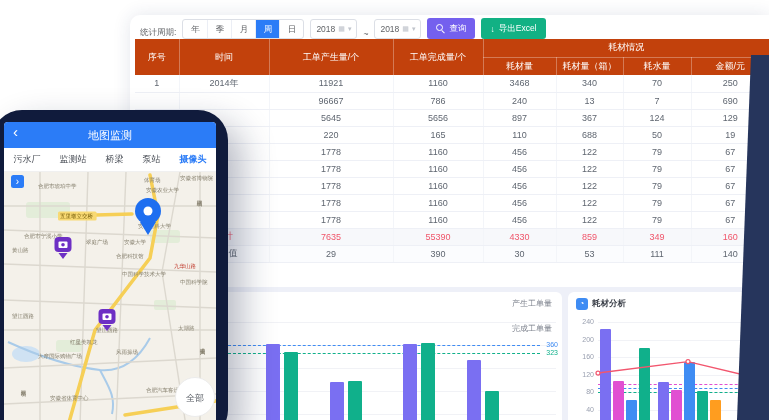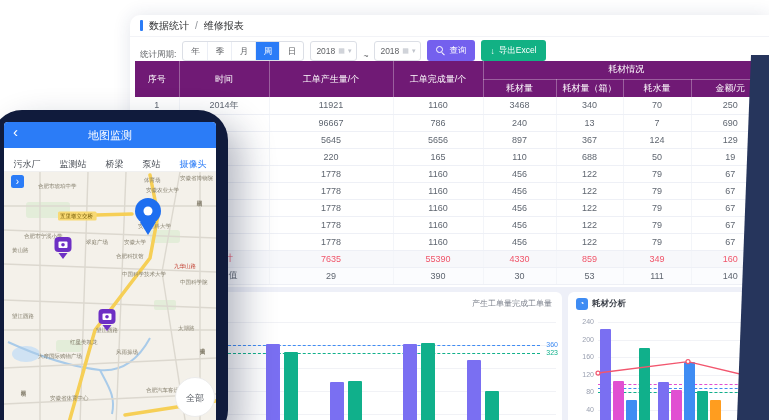--- a/index.html
+++ b/index.html
@@ -26,72 +26,66 @@
        align-items:center;gap:4px;font-size:8.5px;cursor:pointer;}
   .btn.search{background:#7460ee;}
   .btn.export{background:#12b184;}
   .mag{position:relative;width:9px;height:9px;display:inline-block;}
   .mag::before{content:'';position:absolute;left:0;top:0;width:5px;height:5px;border:1.2px solid #fff;border-radius:50%;}
   .mag::after{content:'';position:absolute;left:6px;top:6px;width:3.5px;height:1.3px;background:#fff;transform:rotate(45deg);transform-origin:0 0;}
 
   
   .twrap{padding-left:5px;}
   table{border-collapse:collapse;width:100%;table-layout:fixed;font-size:9px;}
-  th{background:#701a75;color:#fff;font-weight:normal;height:18px;border-left:1px solid rgba(255,255,255,.3);}
+  th{background:#c2410c;color:#fff;font-weight:normal;height:18px;border-left:1px solid rgba(255,255,255,.3);}
   tr:first-child th:first-child{border-left:none;}
   th.group{border-bottom:1px solid rgba(255,255,255,.3);}
   td{height:17px;text-align:center;color:#5f6670;border-bottom:1px solid #eef0f6;
      border-left:1px solid #f3f5f9;overflow:hidden;white-space:nowrap;}
   td:first-child{border-left:none;}
   tr.sum td{background:#f7f8fb;color:#f0556a;}
   tr.avg td{background:#fbfcfe;}
 
   
   .charts-bg{position:absolute;left:130px;top:287px;right:0;bottom:0;background:#eef0f8;z-index:2;}
   .chart-card{position:absolute;background:#fff;border-radius:6px;overflow:hidden;z-index:3;}
   .chart-card.left{left:210px;top:292px;width:352px;height:140px;}
   .chart-card.right{left:568px;top:292px;width:201px;height:140px;}
-  .legend{position:absolute;top:6px;right:10px;display:flex;align-items:center;font-size:8px;color:#7a7f8a;}
+  .legend{position:absolute;top:6px;right:10px;display:flex;gap:14px;align-items:center;font-size:8px;color:#7a7f8a;flex-direction:column;}
   .ctitle{position:absolute;top:6px;left:8px;display:flex;align-items:center;gap:4px;font-size:8.5px;color:#3a3f48;font-weight:bold;}
   .cticon{width:12px;height:12px;border-radius:3px;background:#3f8cf3;color:#fff;font-size:8px;line-height:12px;text-align:center;font-weight:normal;}
   .rlegend{position:absolute;top:10px;right:6px;width:18px;height:3px;border-radius:2px;background:#7a6ff2;}
 
   
   .band{position:absolute;left:737px;top:55px;width:32px;height:365px;background:#26355c;z-index:70;
         clip-path:polygon(14px 0,32px 0,32px 365px,0 365px);}
   .stray-bar{position:absolute;left:217px;width:7px;background:#10b08b;z-index:60;}
 
   
   .phone{position:absolute;left:-8px;top:110px;width:236px;height:330px;background:#101b3c;
          border-radius:30px;z-index:50;box-shadow:14px 14px 34px rgba(16,27,60,.30);}
   .screen{position:absolute;left:12px;top:12px;width:212px;height:304px;background:#fff;
           border-radius:4px 4px 0 0;overflow:hidden;display:flex;flex-direction:column;}
   .ph-head{height:26px;background:#2b7cf7;color:#fff;display:flex;align-items:center;
            justify-content:center;position:relative;font-size:11px;flex:0 0 auto;}
   .ph-back{position:absolute;left:9px;top:1px;font-size:15px;cursor:pointer;}
-  .ph-tabs{height:24px;background:#fff;display:flex;align-items:flex-end;justify-content:space-around;
+  .ph-tabs{height:24px;background:#fff;display:flex;align-items:center;justify-content:space-around;
            font-size:9px;color:#4a4f57;border-bottom:1px solid #f0f0f0;flex:0 0 auto;}
   .ph-tabs span{cursor:pointer;}
-  .ph-tabs span.on{color:#2b7cf7;font-weight:normal;}
+  .ph-tabs span.on{color:#2b7cf7;font-weight:bold;}
   .ph-map{position:relative;flex:1;}
   .ph-map svg{position:absolute;left:0;top:0;}
 </style>
 </head>
 <body>
 
 <div class="stage">
 
   <section class="dash">
 
-    <div class="crumb">
-      <span class="accent"></span>
-      <span>数据统计</span>
-      <span class="sep">/</span>
-      <span>维修报表</span>
-    </div>
 
     <div class="filters">
       <span>统计周期:</span>
       <span class="seg">
           <span>年</span>
           <span>季</span>
           <span>月</span>
           <span class="on">周</span>
           <span>日</span>
         </span>

